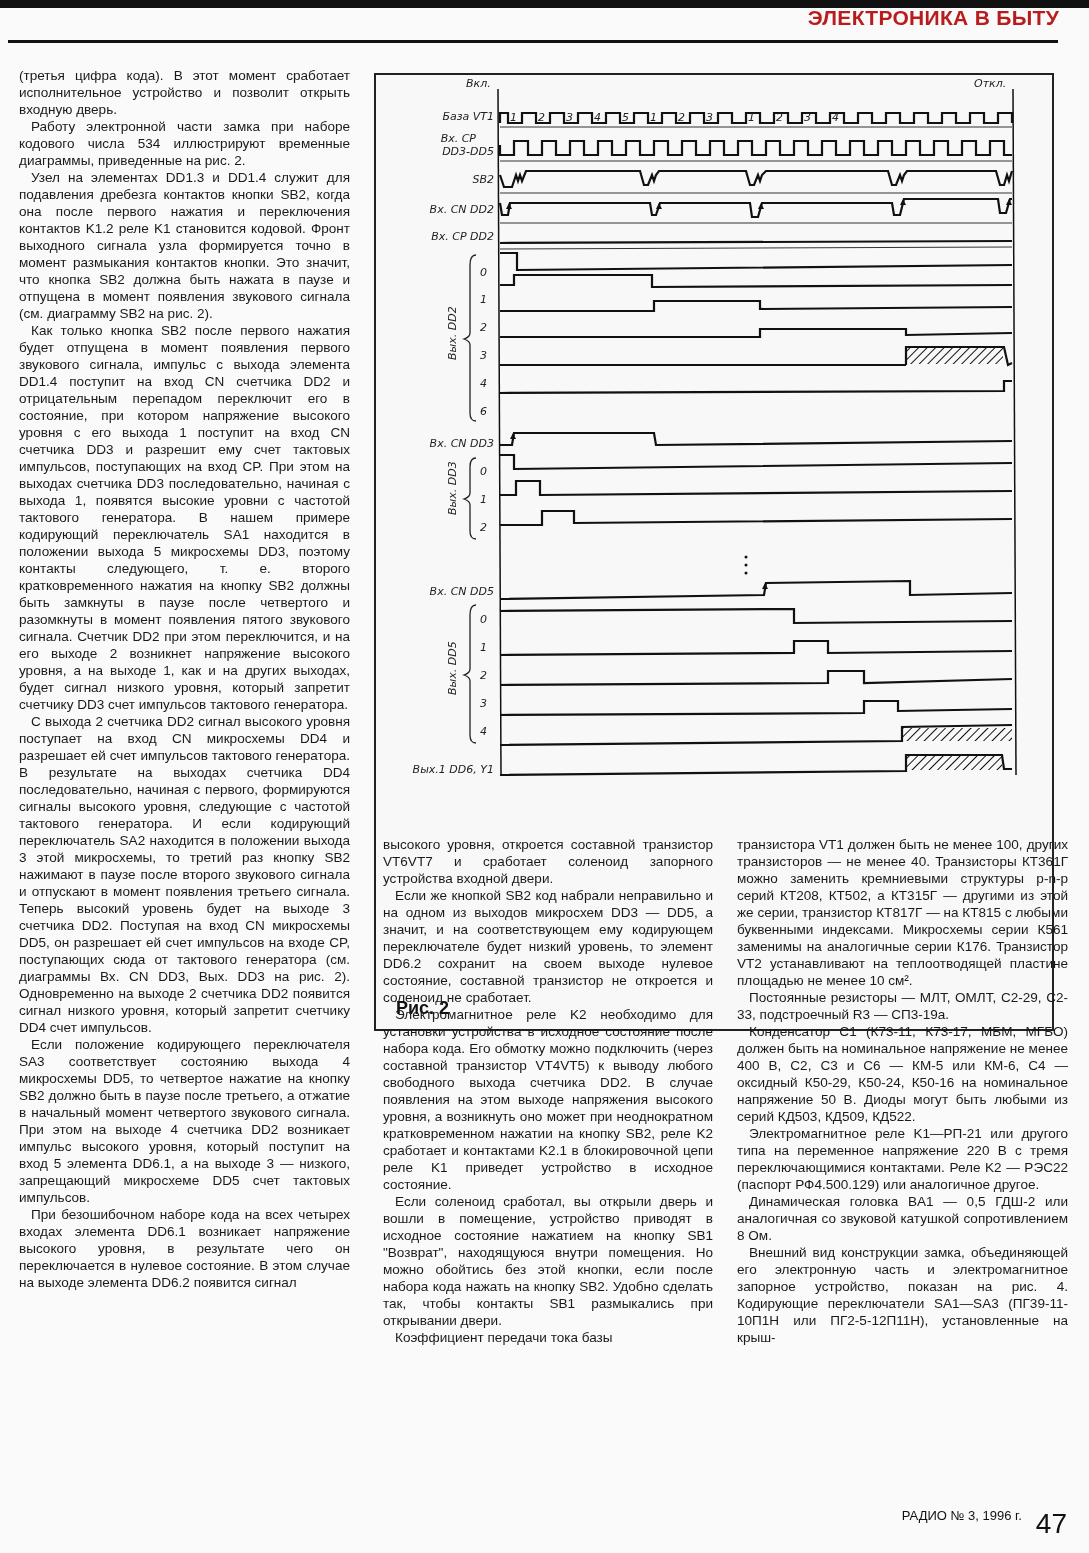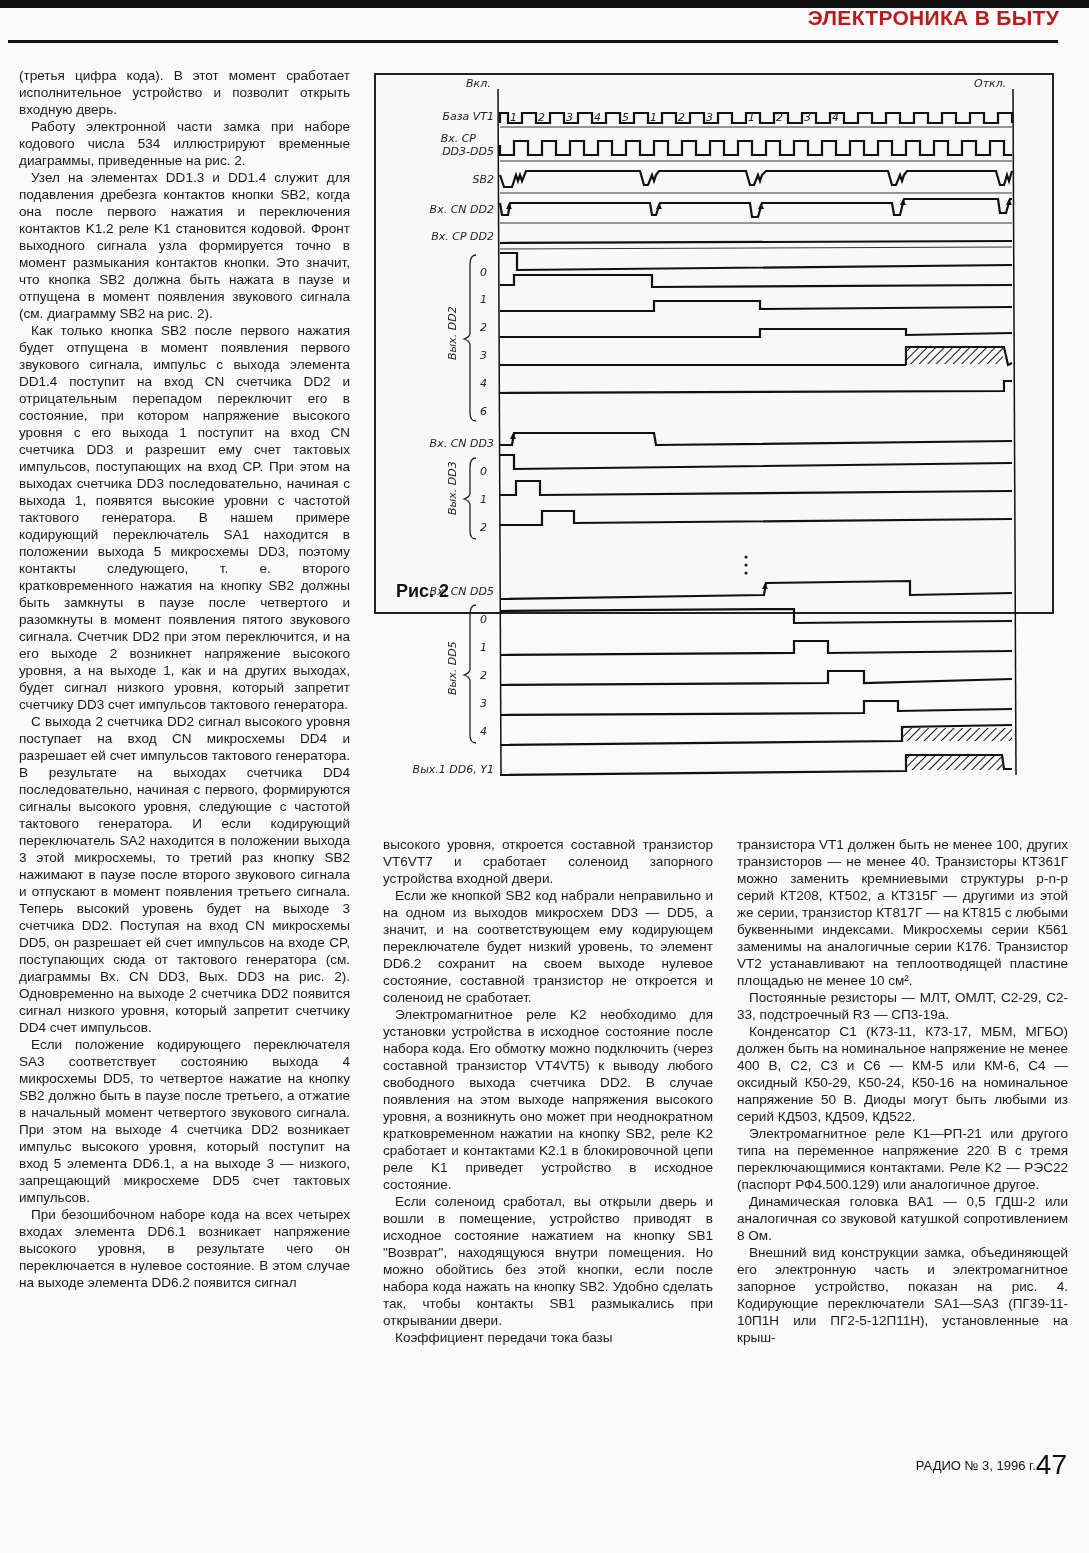--- a/index.html
+++ b/index.html
@@ -10,27 +10,27 @@
   .section-title { position: absolute; right: 30px; top: 6px; font-family: "Liberation Sans", sans-serif; font-weight: bold; font-size: 21px; letter-spacing: 0.3px; color: #b91c1c; }
   .title-rule { position: absolute; left: 8px; top: 40px; width: 1050px; height: 3px; background: #111; }
 
   .col { position: absolute; font-size: 13.55px; line-height: 17px; text-align: justify; color: #1a1a1a; }
   .col p { text-indent: 12px; margin: 0; }
   .col p.cont { text-indent: 0; }
   #col1 { left: 19px; top: 67px; width: 331px; }
   #col2 { left: 383px; top: 836px; width: 330px; }
   #col3 { left: 737px; top: 836px; width: 331px; }
 
-  .figure { position: absolute; left: 374px; top: 73px; width: 680px; height: 541px; border: 2px solid #222; background: #f8f8f8; }
+  .figure { position: absolute; left: 374px; top: 73px; width: 680px; height: 958px; border: 2px solid #222; background: #f8f8f8; }
   .fig-caption { position: absolute; left: 20px; bottom: 10px; font-weight: bold; font-size: 18px; }
   .fig-svg { position: absolute; left: 0; top: 0; }
   .sig-label { font-family: "DejaVu Sans", sans-serif; font-style: italic; font-size: 11px; fill: #222; }
   .small-label { font-family: "DejaVu Sans", sans-serif; font-style: italic; font-size: 11px; fill: #222; }
 
-  .footer { position: absolute; right: 22px; top: 1449px; display: flex; align-items: center; }
+  .footer { position: absolute; right: 22px; top: 1508px; display: flex; align-items: flex-start; gap: 14px; }
   .footer .journal { font-size: 13px; }
   .footer .page-num { font-weight: normal; font-size: 28px; }
 </style>
 </head>
 <body>
 
 <div class="top-bar"></div>
 <div class="section-title">ЭЛЕКТРОНИКА В БЫТУ</div>
 <div class="title-rule"></div>
 

